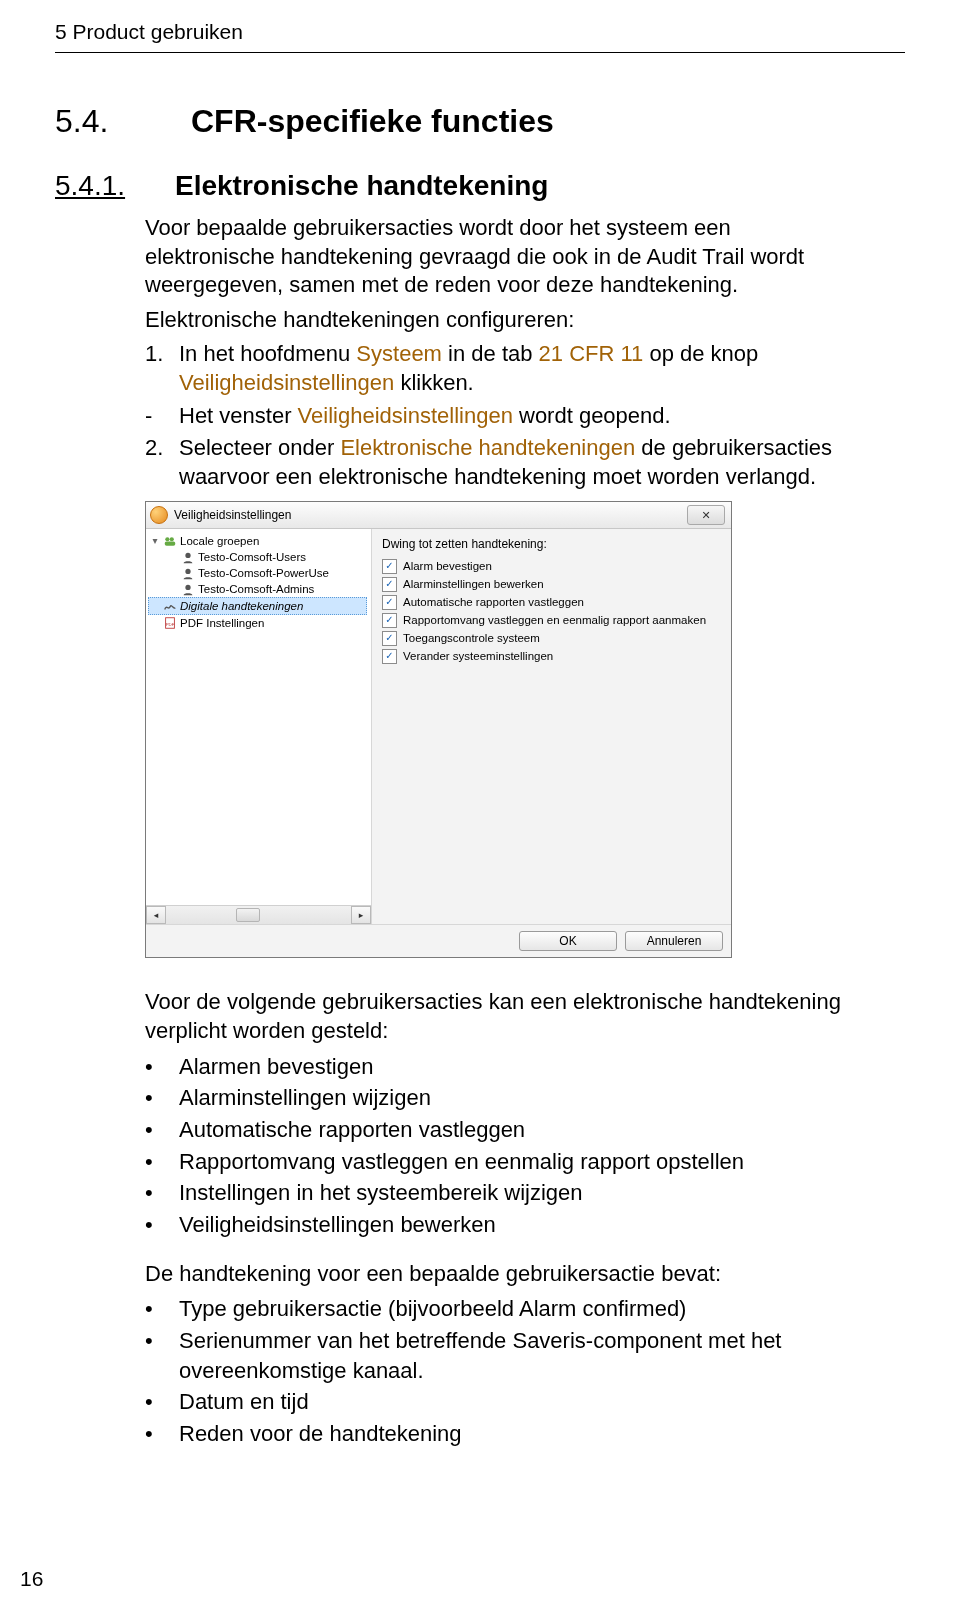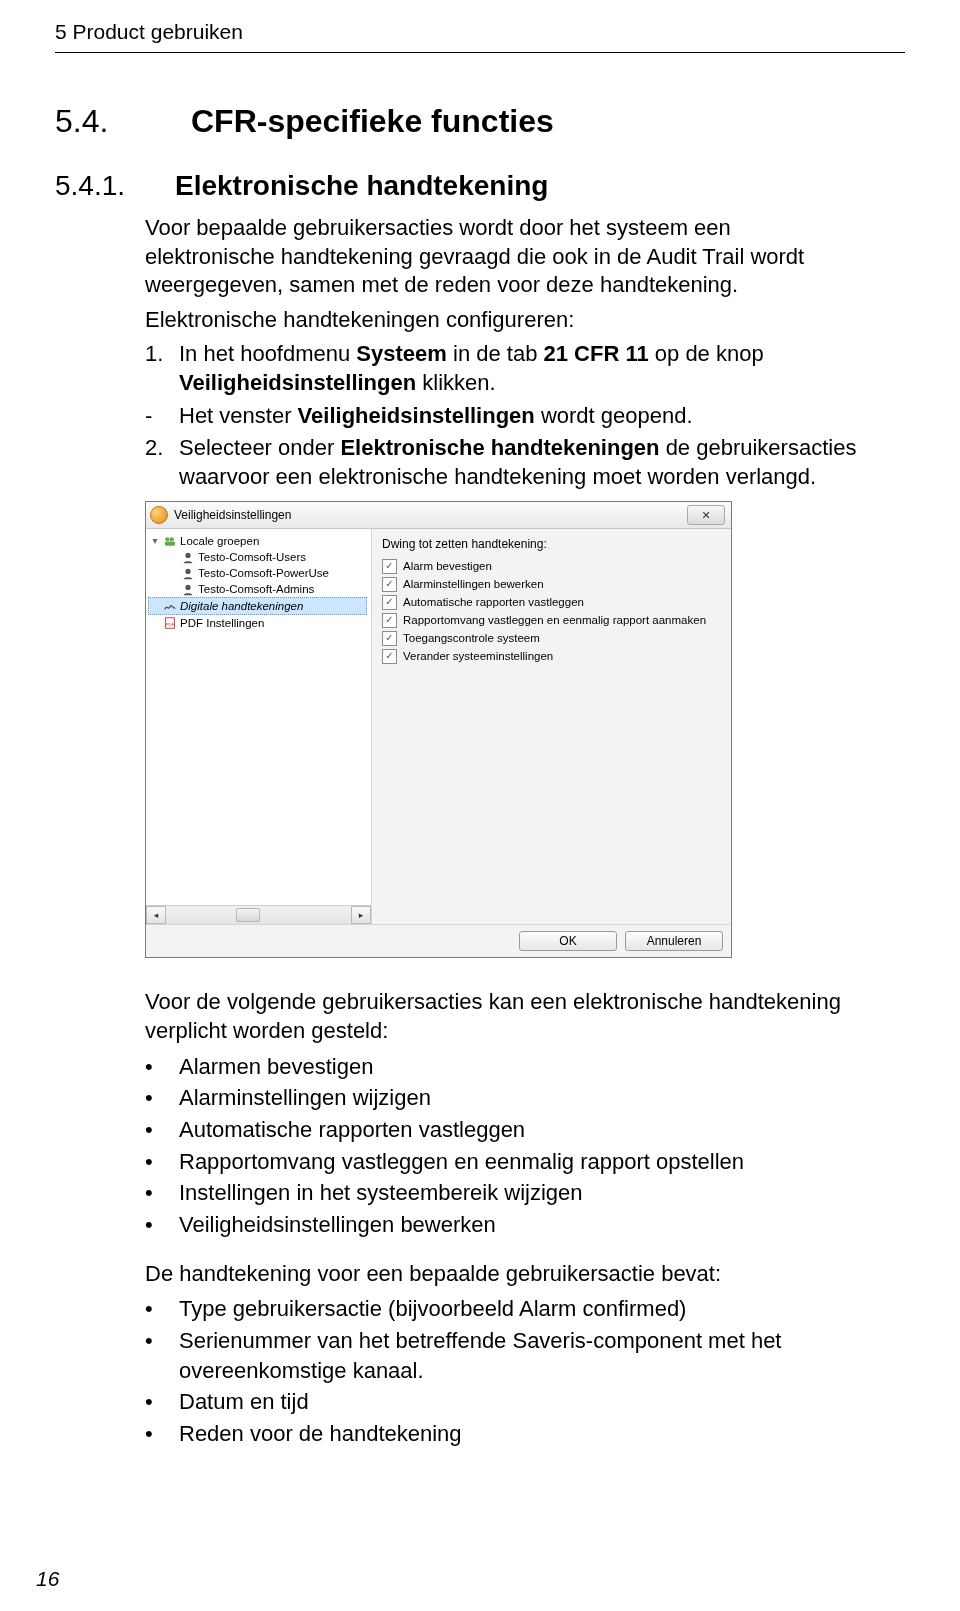--- a/index.html
+++ b/index.html
@@ -31,35 +31,35 @@
     margin-left: -90px;
     gap: 16px;
   }
   .h2-row .num { width: 120px; }
   .h3-row {
     display: flex;
     font-size: 28px;
     margin-bottom: 12px;
     margin-left: -90px;
   }
-  .h3-row .num { width: 120px; }
+  .h3-row .num { width: 120px; text-decoration: underline; }
   .para {
     font-size: 22px;
     line-height: 1.3;
     margin-bottom: 6px;
   }
   .ol-item {
     display: flex;
     font-size: 22px;
     line-height: 1.3;
     margin-bottom: 4px;
   }
   .ol-item .marker { width: 34px; flex-shrink: 0; }
   .ol-item .txt { flex: 1; }
-  .highlight { color: #000000; font-weight: bold; }
+  .highlight { color: #a16207; }
   .bullet-list { margin-top: 4px; }
   .bullet-item {
     display: flex;
     font-size: 22px;
     line-height: 1.35;
     margin-bottom: 2px;
   }
   .bullet-item .marker { width: 34px; flex-shrink: 0; }
   .bullet-item .txt { flex: 1; }
 
@@ -164,24 +164,23 @@
     padding: 2px 12px;
     font-size: 12px;
     border: 1px solid #9a9a9a;
     border-radius: 3px;
     background: linear-gradient(#fdfdfd,#e6e6e6);
     text-align: center;
   }
 
   .page-number {
     position: absolute;
-    left: 36px;
+    left: 20px;
     bottom: 20px;
     font-size: 21px;
-    font-style: italic;
   }
   .page-wrap { position: relative; min-height: 1611px; }
 </style>
 </head>
 <body>
 
 <div class="page-wrap">
 <div class="page">
   <div class="page-header">5 Product gebruiken</div>
 

